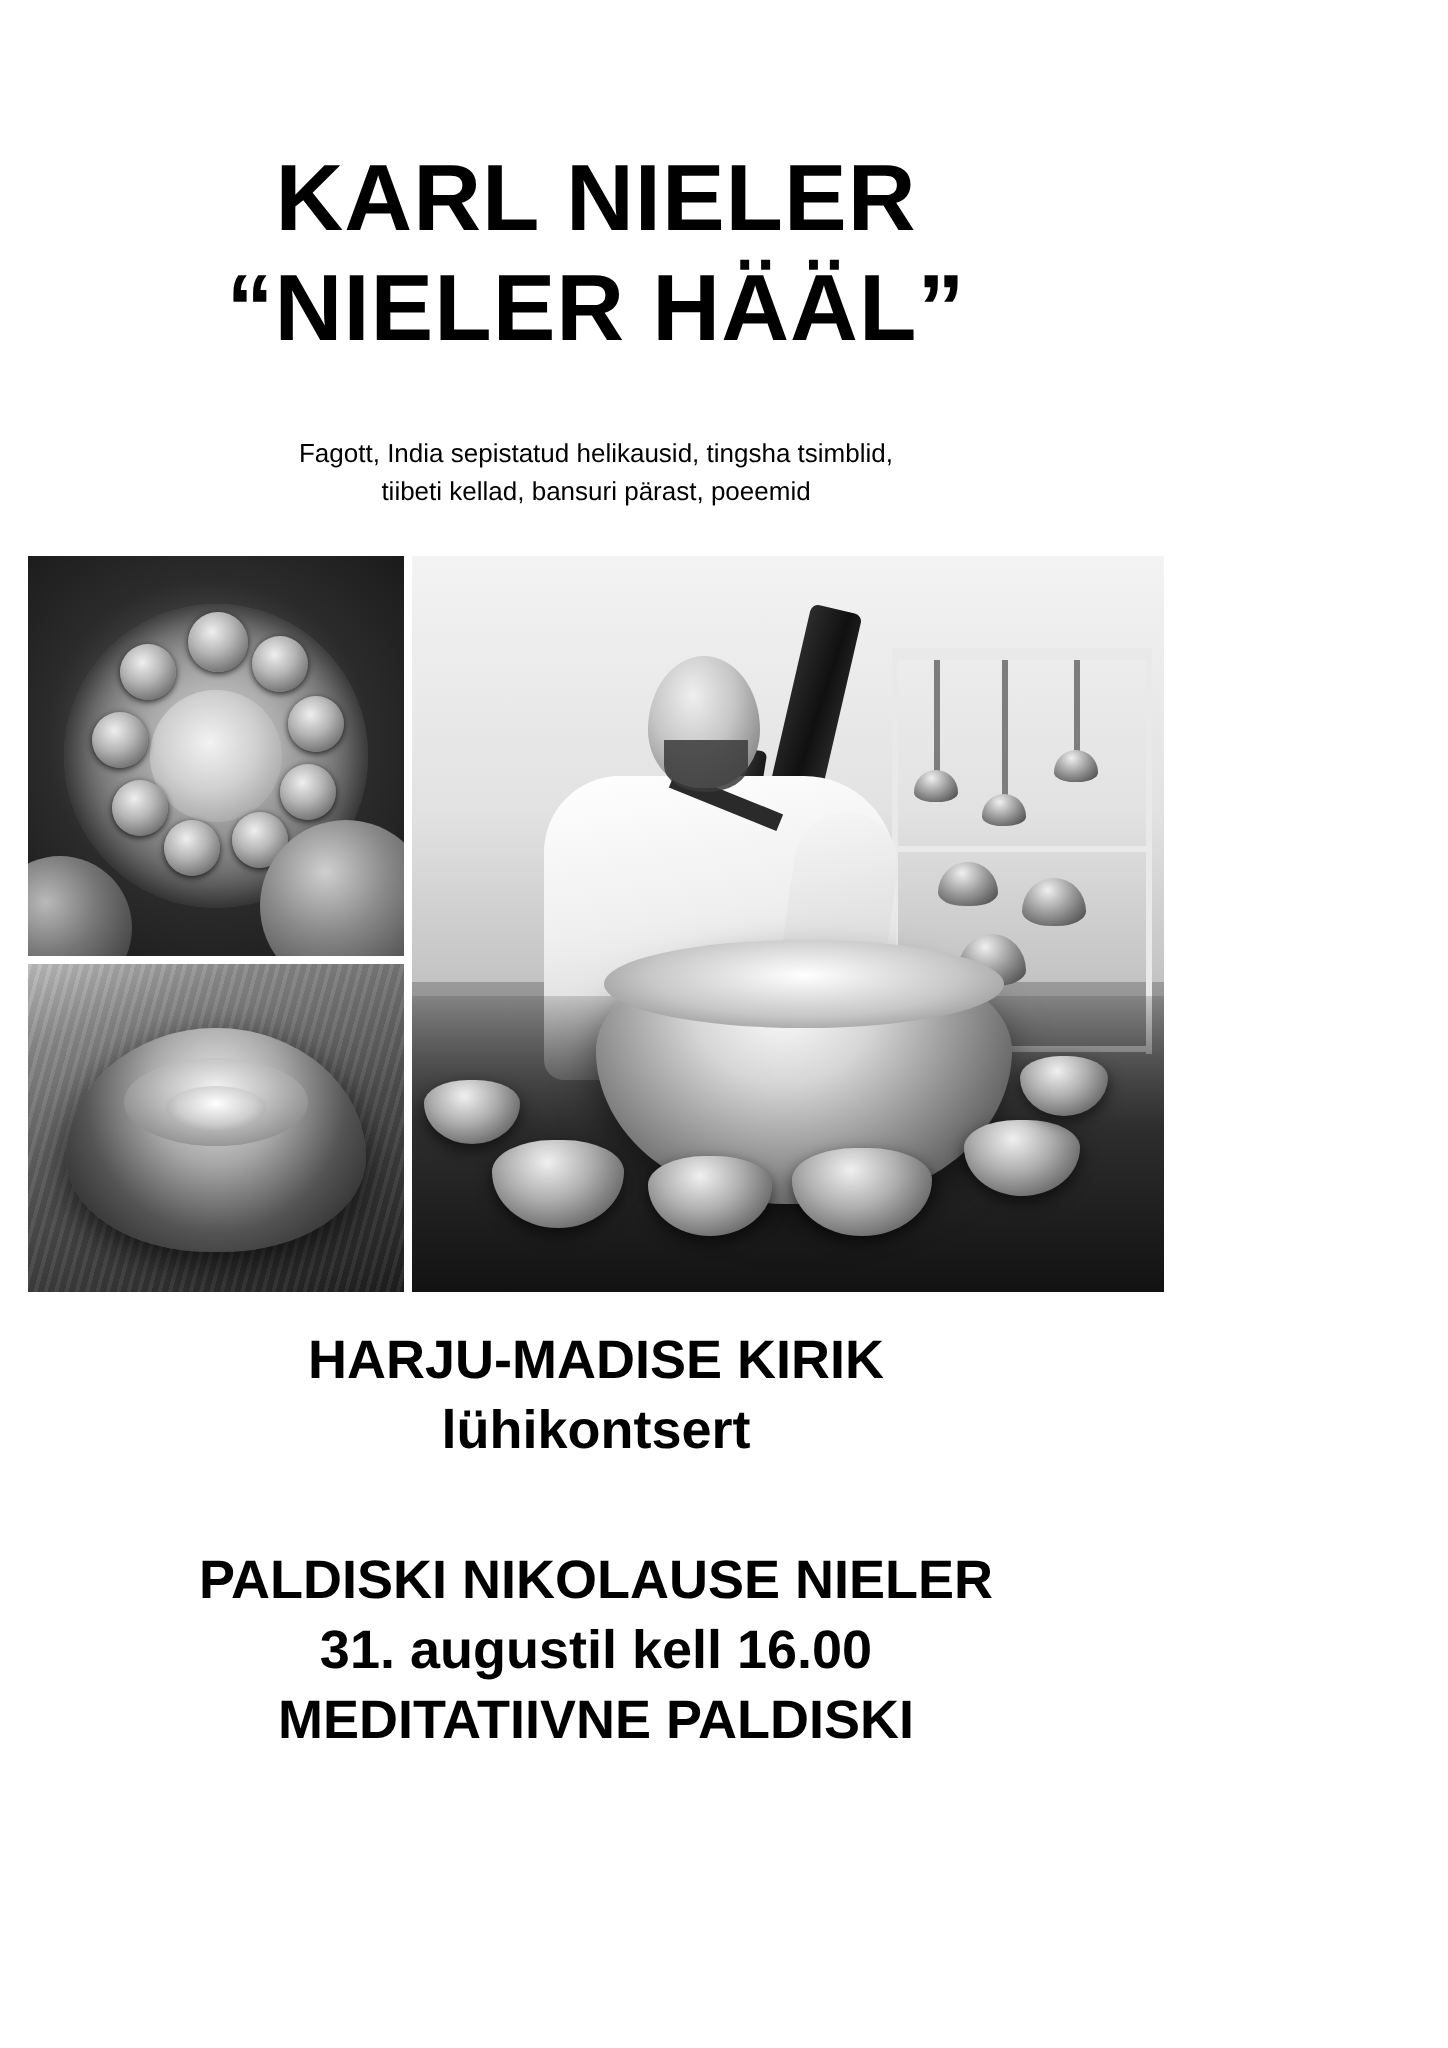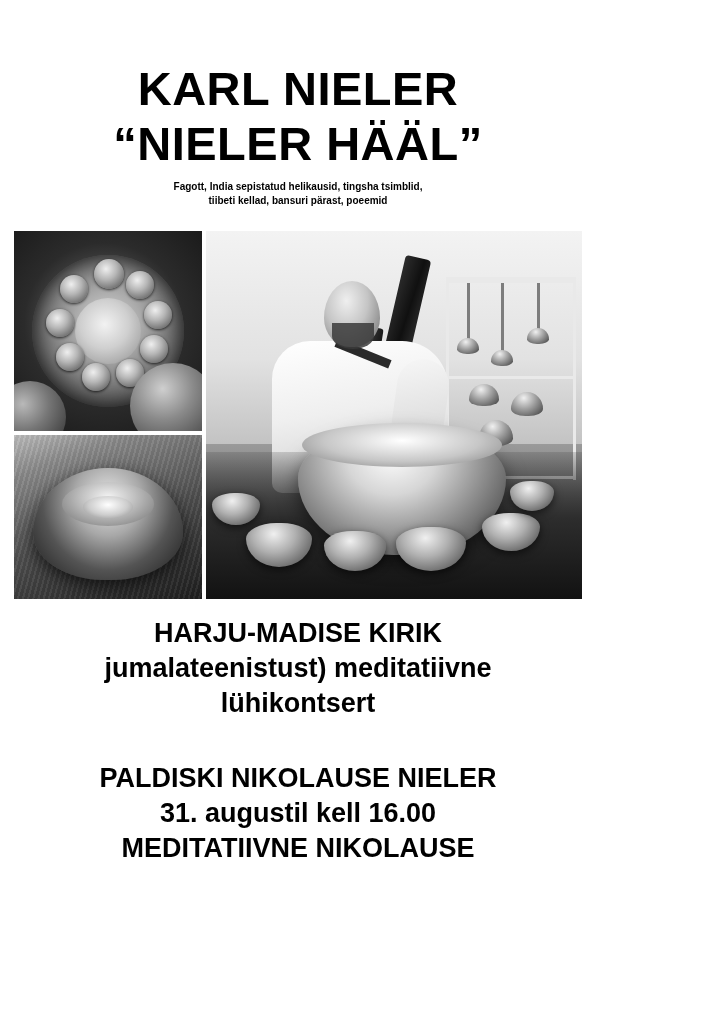--- a/index.html
+++ b/index.html
@@ -13,37 +13,37 @@
     font-family: "Liberation Sans", sans-serif;
     color: #000000;
     overflow: hidden;
   }
   .poster {
     position: relative;
     width: 596px;
     height: 1024px;
     background: #ffffff;
     box-sizing: border-box;
-    padding: 0;
+    padding: 10px;
   }
   .title-block {
     padding-top: 62px;
     text-align: center;
   }
   .title-line {
     font-size: 47px;
     font-weight: bold;
     line-height: 1.17;
     letter-spacing: 0.5px;
   }
   .subtitle-block {
-    margin-top: 8px;
+    margin-top: 36px;
     text-align: center;
-    font-size: 10px;
-    font-weight: bold;
+    font-size: 13px;
+    font-weight: normal;
     line-height: 1.45;
     padding: 0 110px;
   }
   .image-grid {
     position: relative;
     margin: 22px auto 0 auto;
     width: 568px;
     height: 368px;
     display: flex;
     gap: 4px;
@@ -416,27 +416,26 @@
       <div class="small-bowl" style="left:304px; top:250px; width:44px; height:30px;"></div>
       <div class="small-bowl" style="left:6px; top:262px; width:48px; height:32px;"></div>
     </div>
 
   </div>
 
   <div class="info-block">
 
     <div class="info-group">
       <div class="venue">HARJU-MADISE KIRIK</div>
-      <div class="venue-line">jumalateenistust) meditatiivne</div>
       <div class="venue-line">lühikontsert</div>
     </div>
 
     <div class="group-gap"></div>
 
     <div class="info-group">
       <div class="venue">PALDISKI NIKOLAUSE NIELER</div>
       <div class="venue-line">31. augustil kell 16.00</div>
-      <div class="venue-line">MEDITATIIVNE NIKOLAUSE</div>
+      <div class="venue-line">MEDITATIIVNE PALDISKI</div>
     </div>
 
   </div>
 
 </div>
 
 </body></html>

